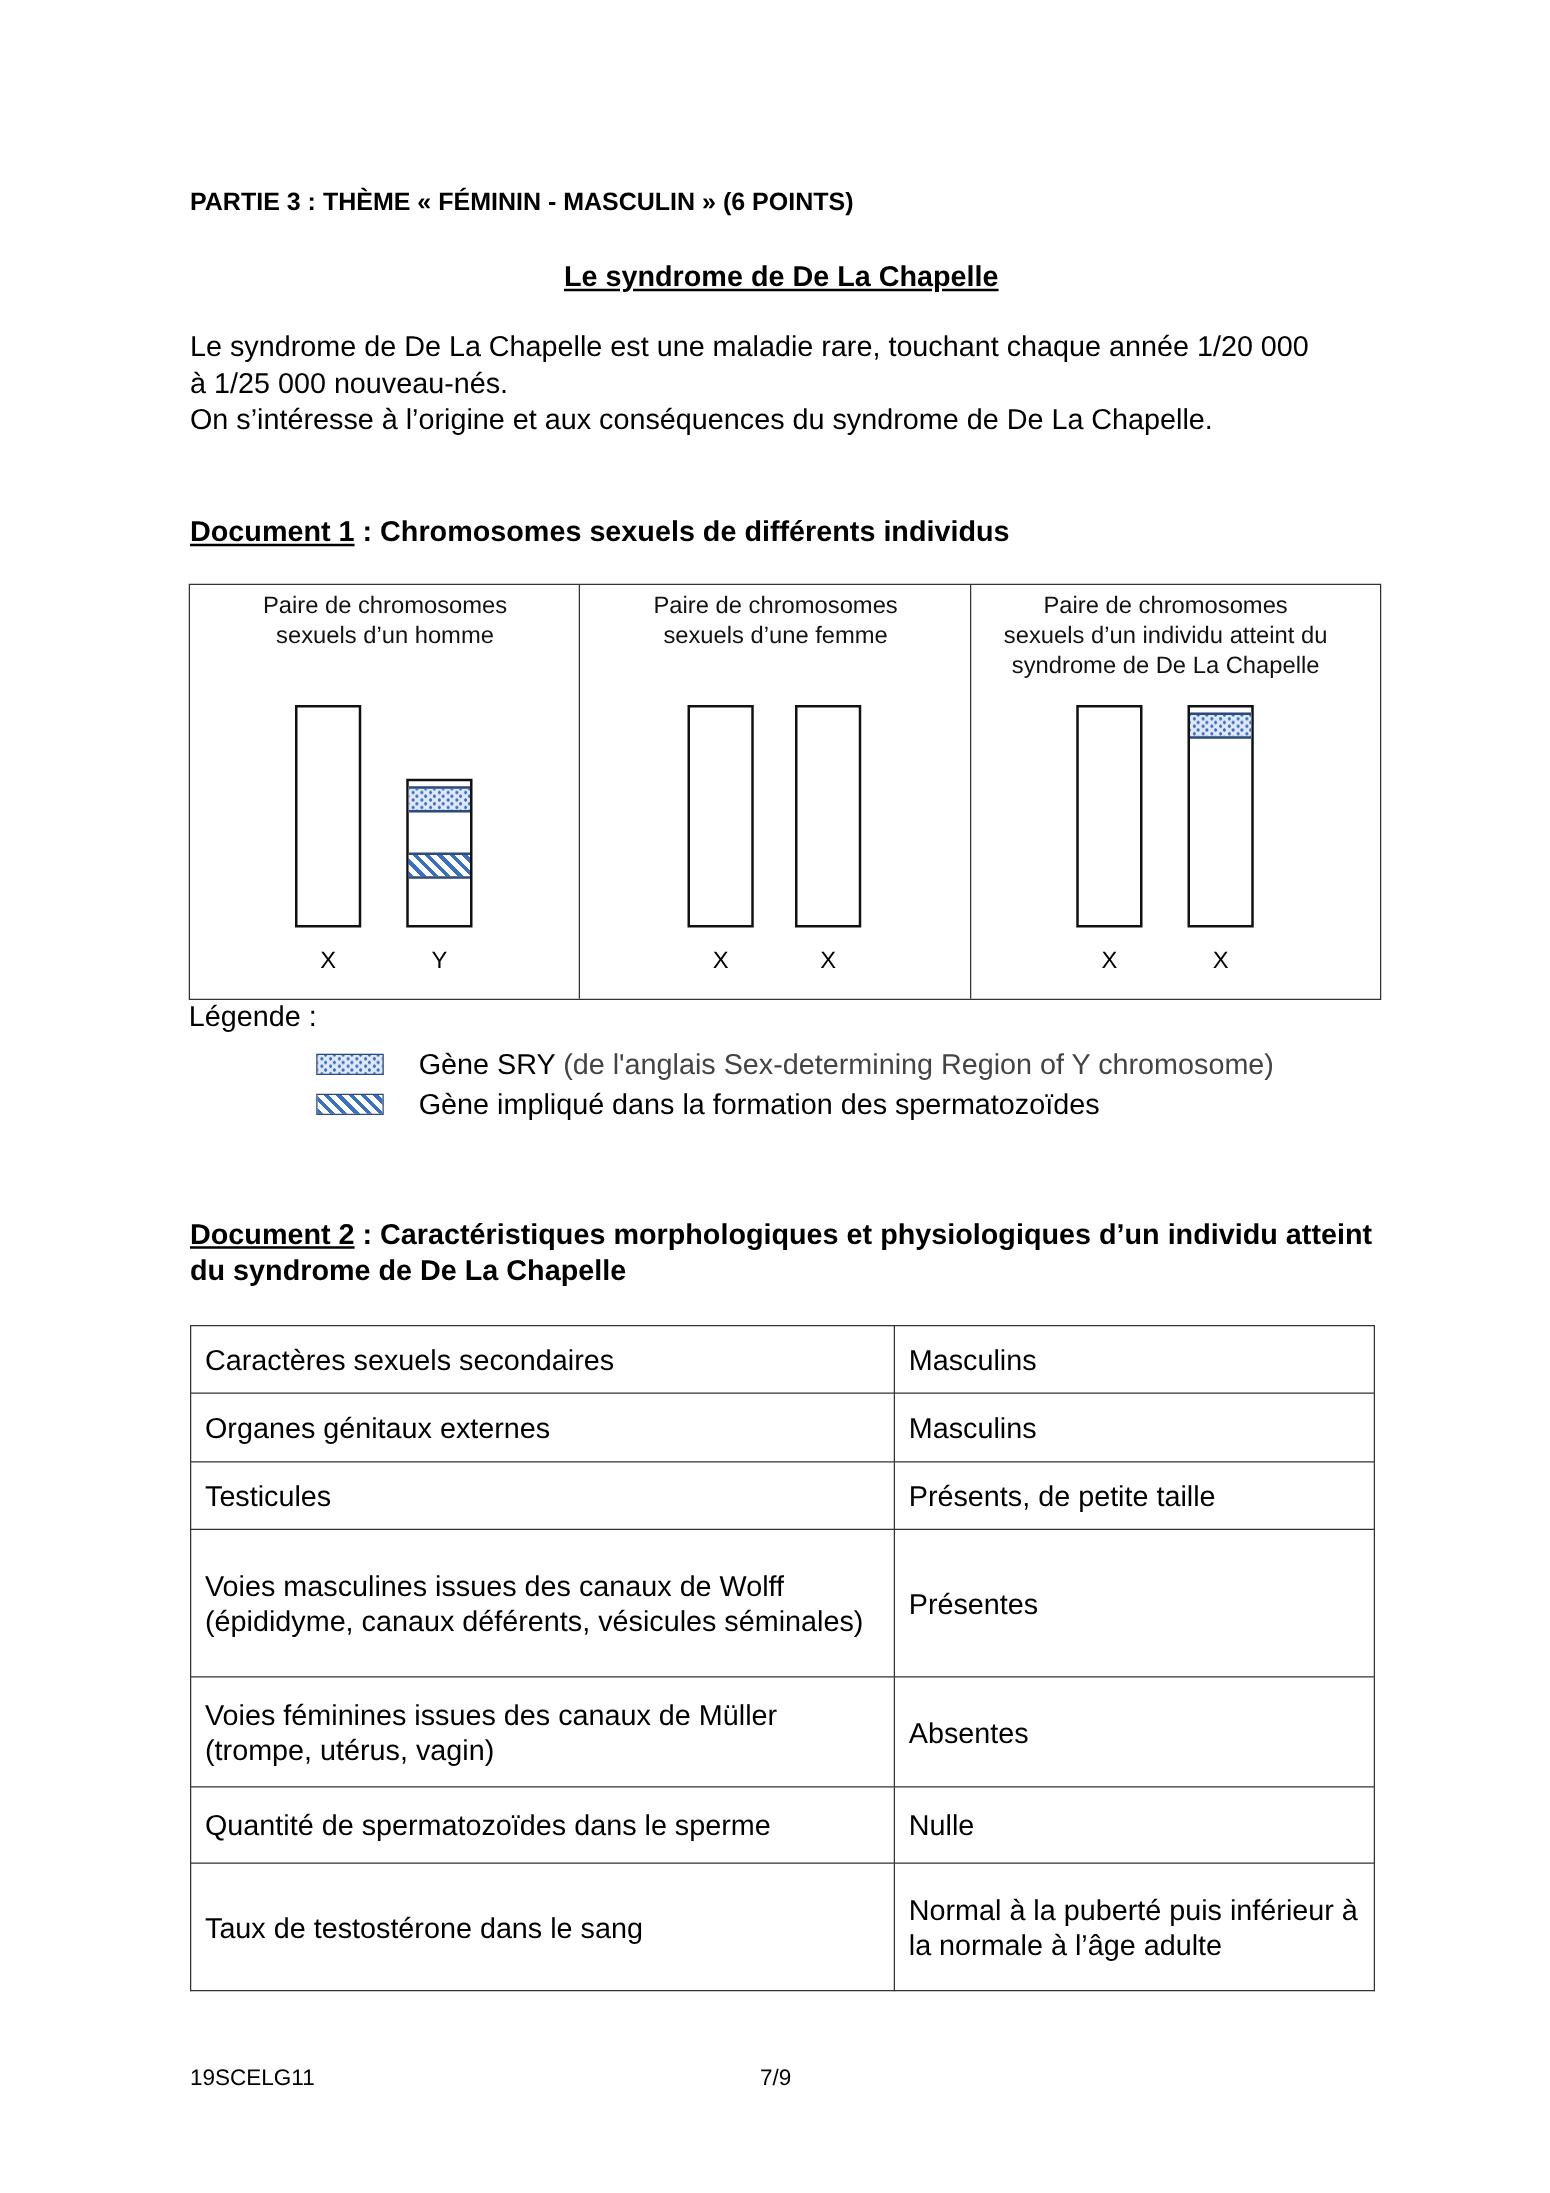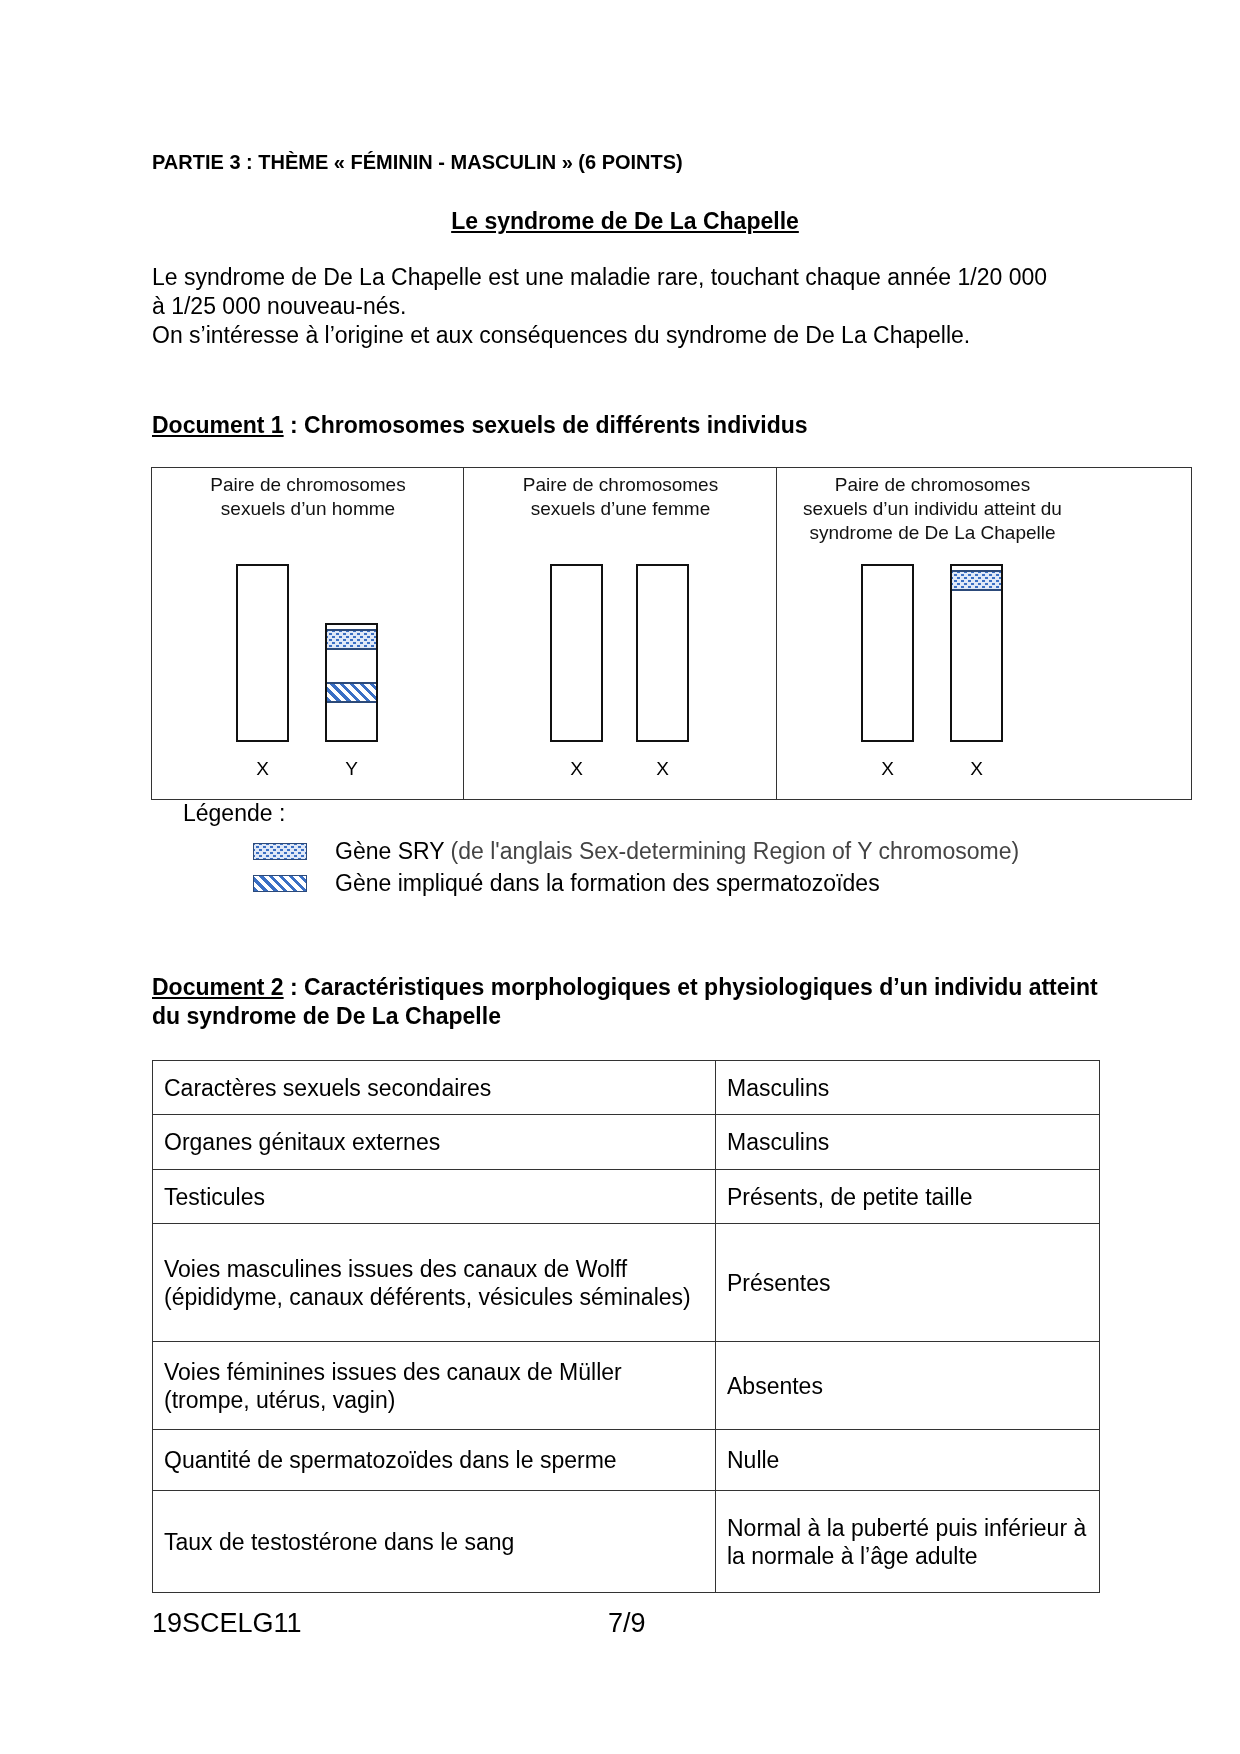--- a/index.html
+++ b/index.html
@@ -12,50 +12,50 @@
     .subtitle { left: 0; width: 1250px; top: 208px; text-align: center; font-size: 23px; font-weight: bold; }
     .subtitle span { text-decoration: underline; }
     .intro { left: 152px; top: 263px; font-size: 23px; line-height: 29px; width: 980px; }
     .intro p { margin: 0; }
     .doc-heading { left: 152px; font-size: 23px; font-weight: bold; line-height: 29px; width: 960px; }
     .doc-heading .doc-label { text-decoration: underline; }
     .doc1 { top: 411px; }
     .doc2 { top: 973px; }
 
     
-    .figure { left: 151px; top: 467px; width: 1041px; height: 333px; border: 1.5px solid #333; box-sizing: border-box; }
+    .figure { left: 151px; top: 467px; width: 954px; height: 333px; border: 1.5px solid #333; box-sizing: border-box; }
     .panel { position: absolute; top: 0; height: 100%; box-sizing: border-box; }
     .panel + .panel { border-left: 1.5px solid #333; }
     .panel-caption { position: absolute; top: 5px; left: 0; right: 0; text-align: center; font-size: 19px; line-height: 24px; color: #111; }
     .chrom { position: absolute; width: 53px; border: 2px solid #111; background: #fff; box-sizing: border-box; }
     .chrom-label { position: absolute; top: 290px; width: 53px; text-align: center; font-size: 19px; }
     .band { position: absolute; left: 0; right: 0; box-sizing: border-box; border-top: 2px solid #2c4a7a; border-bottom: 2px solid #2c4a7a; }
     .dots {
       background-color: #dfe8f7;
       background-image: radial-gradient(#3a6fc4 1.3px, transparent 1.6px), radial-gradient(#3a6fc4 1.3px, transparent 1.6px);
       background-size: 7px 6px, 7px 6px; background-position: 0 0, 3px 3px;
     }
     .stripes {
       background: repeating-linear-gradient(45deg, #3a6fc4 0 3px, #ffffff 3px 7px);
     }
 
     
-    .legend-title { left: 151px; top: 800px; font-size: 23px; margin-left: 32px; }
+    .legend-title { left: 151px; top: 800px; font-size: 23px; }
     .legend-row { left: 218px; height: 24px; display: flex; align-items: center; padding-left: 35px; }
     .legend-swatch { width: 54px; height: 17px; border: 1.5px solid #2c4a7a; box-sizing: border-box; margin-right: 28px; }
     .legend-text { font-size: 23px; white-space: nowrap; }
     .legend-text .muted { color: #444; }
     .lr1 { top: 839px; }
     .lr2 { top: 871px; }
 
     
     .char-table { left: 152px; top: 1060px; width: 948px; border-collapse: collapse; font-size: 23px; line-height: 28px; }
     .char-table td { border: 1.5px solid #333; padding: 0 11px; vertical-align: middle; }
     .char-table td.c1 { width: 540px; }
-    .footer { top: 1608px; font-size: 27px; text-align: right; }
+    .footer { top: 1652px; font-size: 18px; text-align: right; }
     .f1 { left: 152px; }
     .f2 { left: 608px; }
   </style>
 </head>
 <body>
 
 <div class="abs title">PARTIE 3 : THÈME « FÉMININ - MASCULIN » (6 POINTS)</div>
 <div class="abs subtitle"><span>Le syndrome de De La Chapelle</span></div>
 
 <div class="abs intro">

